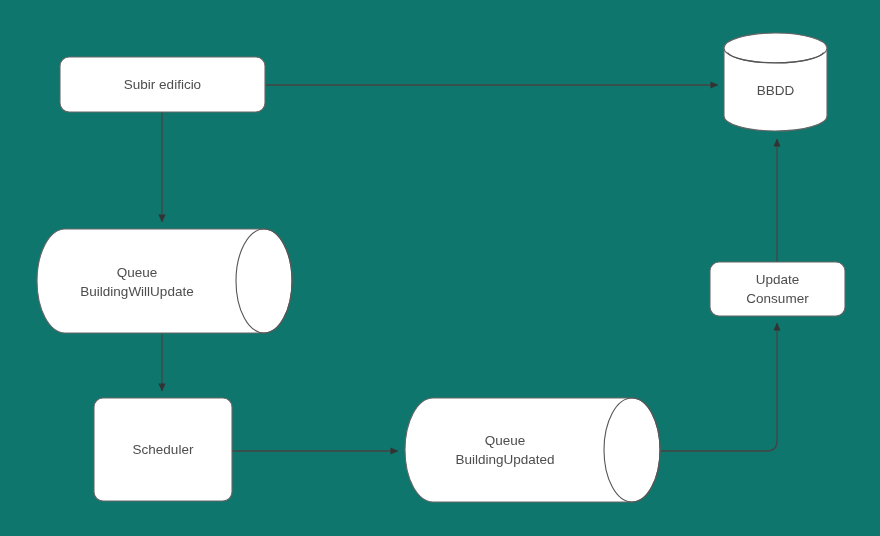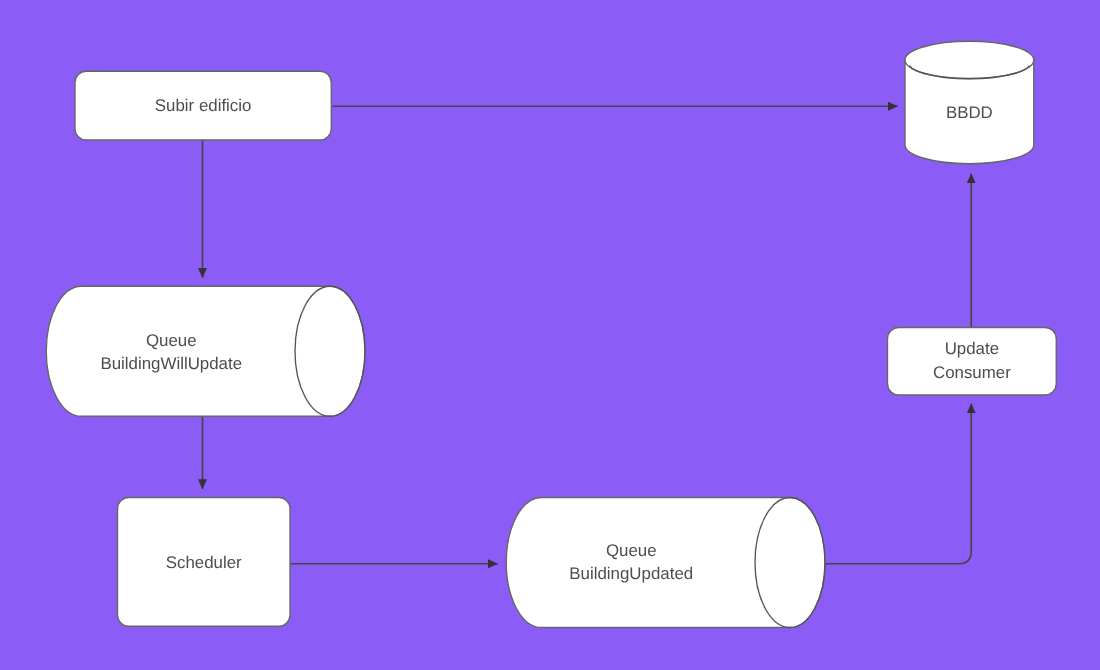--- a/index.html
+++ b/index.html
@@ -4,21 +4,21 @@
 <style>
   html, body {
     margin: 0;
     padding: 0;
     background: #ffffff;
   }
   #canvas {
     position: relative;
     width: 880px;
     height: 536px;
-    background: #8b5cf6;
+    background: #0f766e;
     overflow: hidden;
     font-family: "Liberation Sans", sans-serif;
   }
   #diagram-svg {
     position: absolute;
     left: 0;
     top: 0;
     width: 880px;
     height: 536px;
   }

